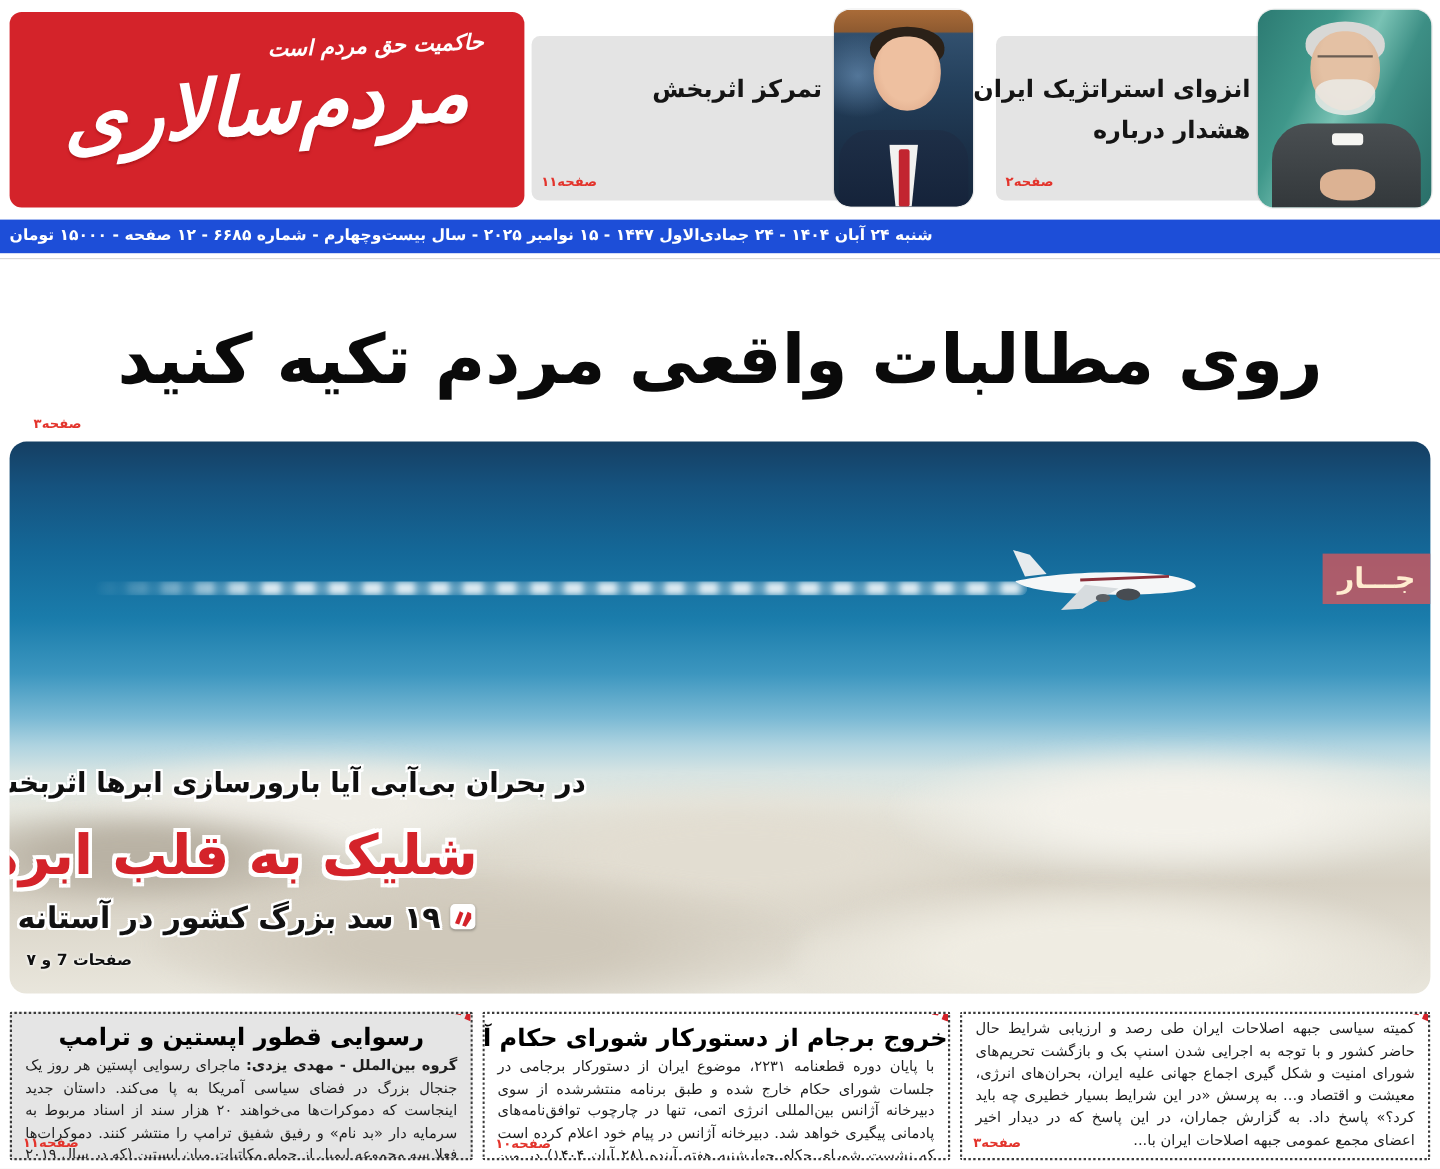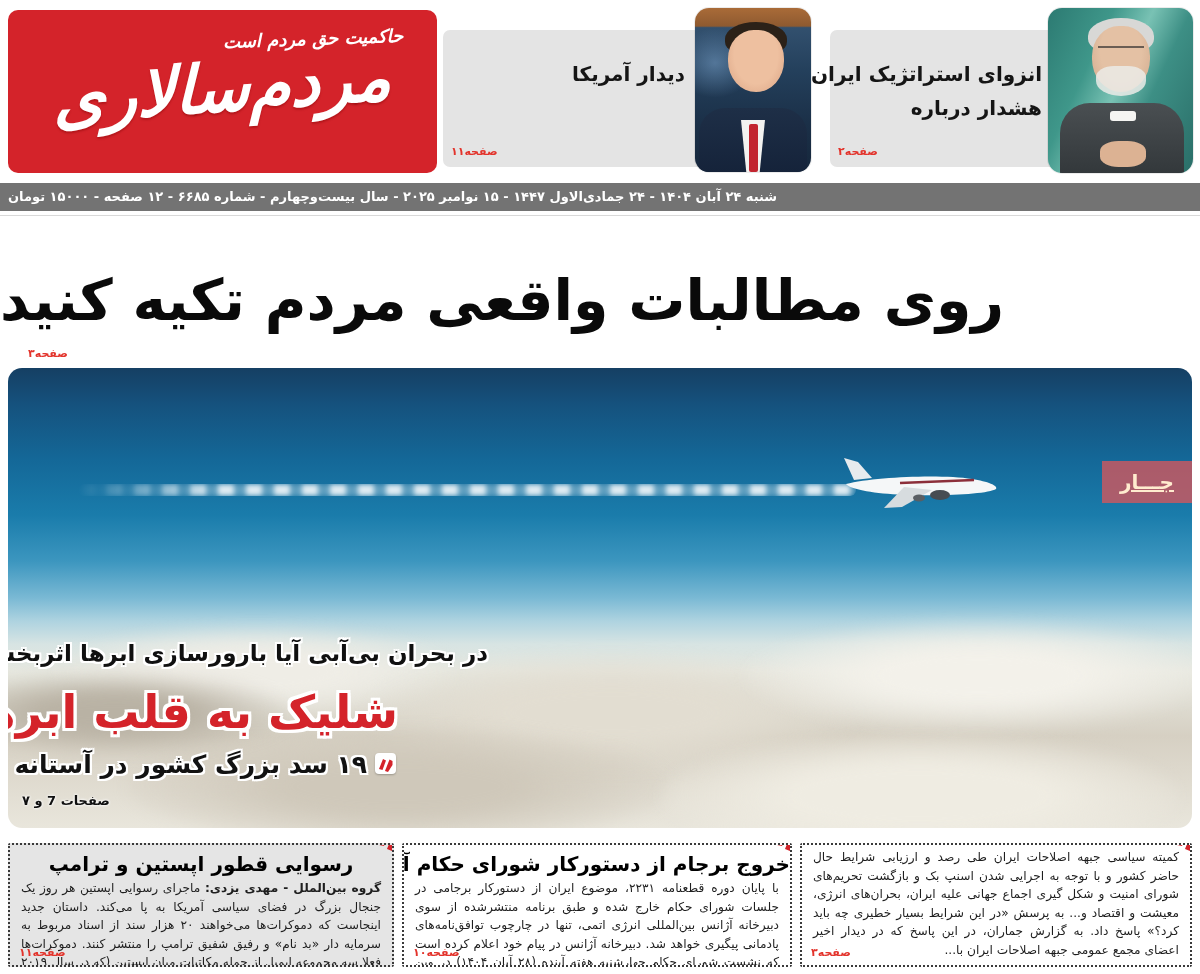--- a/index.html
+++ b/index.html
@@ -79,35 +79,35 @@
     background:#f2f2f0; clip-path:polygon(0 0,100% 0,78% 100%,22% 100%); }
   .tie-rubio{ position:absolute; bottom:0; left:54px; width:9px; height:48px;
     background:#c22530; border-radius:2px; }
   .collar-salehi{ position:absolute; bottom:52px; left:62px; width:26px; height:10px;
     background:#f5f5f2; border-radius:3px; }
   .hands-salehi{ position:absolute; bottom:6px; left:52px; width:46px; height:26px;
     background:#dcb293; border-radius:40%; }
 
   
   .datebar{
-    position:absolute; left:0; top:183px; width:1200px; height:28px; background:#737373;
+    position:absolute; left:0; top:183px; width:1200px; height:28px; background:#1d4ed8;
   }
   .datebar-text{
     position:absolute; left:8px; top:0; height:28px; line-height:28px;
     color:#fff; font-size:13px; font-weight:bold; white-space:nowrap; direction:rtl;
   }
   .hairline{ position:absolute; left:0; top:215px; width:1200px; height:1px; background:#d9d9d9; }
 
   
   .lead-kicker{
     position:absolute; top:228px; left:0; width:100%; text-align:center;
     font-size:26px; font-weight:bold; color:#0b0b0b;
   }
   .lead-headline{
-    position:absolute; top:262px; left:0; width:100%; text-align:left;
+    position:absolute; top:262px; left:0; width:100%; text-align:center;
     font-size:57px; font-weight:bold; color:#0a0a0a; white-space:nowrap; line-height:1.35;
   }
   .pl-lead{ left:28px; top:347px; }
 
   
   .main-photo{
     position:absolute; left:8px; top:368px; width:1184px; height:460px;
     border-radius:14px; overflow:hidden; direction:rtl;
     background:linear-gradient(180deg,
       #153f63 0%, #15527e 8%, #146898 20%, #1a7cab 32%, #3c96bf 42%,
@@ -128,21 +128,21 @@
     filter:blur(2.5px); opacity:.9;
     -webkit-mask-image:linear-gradient(90deg, transparent 0, #000 18%, #000 100%);
             mask-image:linear-gradient(90deg, transparent 0, #000 18%, #000 100%);
   }
   .plane{ position:absolute; left:832px; top:82px; width:172px; height:72px; }
 
   .watermark{
     position:absolute; right:0; top:93px; width:90px; height:42px;
     background:rgba(205,88,95,.82); display:flex; align-items:center; justify-content:center;
   }
-  .watermark span{ color:#ffeccf; font-size:20px; font-weight:bold; letter-spacing:1px;text-decoration:underline; }
+  .watermark span{ color:#ffeccf; font-size:24px; font-weight:bold; letter-spacing:1px; }
 
   .outline-w{
     text-shadow:-2px 0 0 #fff, 2px 0 0 #fff, 0 -2px 0 #fff, 0 2px 0 #fff,
                 -2px -2px 0 #fff, 2px 2px 0 #fff, -2px 2px 0 #fff, 2px -2px 0 #fff;
   }
   .outline-w-big{
     text-shadow:-3px 0 0 #fff, 3px 0 0 #fff, 0 -3px 0 #fff, 0 3px 0 #fff,
                 -3px -3px 0 #fff, 3px 3px 0 #fff, -3px 3px 0 #fff, 3px -3px 0 #fff;
   }
   .photo-question{
@@ -190,21 +190,21 @@
 
 <div class="page">
 
   <div class="logo-box">
     <div class="logo-slogan">حاکمیت حق مردم است</div>
     <div class="logo-title">مردم‌سالاری</div>
   </div>
 
   <div class="teaser-panel panel-mid"></div>
   <div class="teaser-text tt-mid">
-    <div>دیدار آمریکا</div>
+    <div>تمرکز اثربخش</div>
   </div>
   <div class="page-label pl-mid">صفحه۱۱</div>
   <div class="teaser-photo photo-rubio">
     <div class="p-bg bg-rubio"></div>
     <div class="p-hair hair-rubio"></div>
     <div class="p-face face-rubio"></div>
     <div class="p-suit suit-rubio"></div>
     <div class="shirt-rubio"></div>
     <div class="tie-rubio"></div>
   </div>

